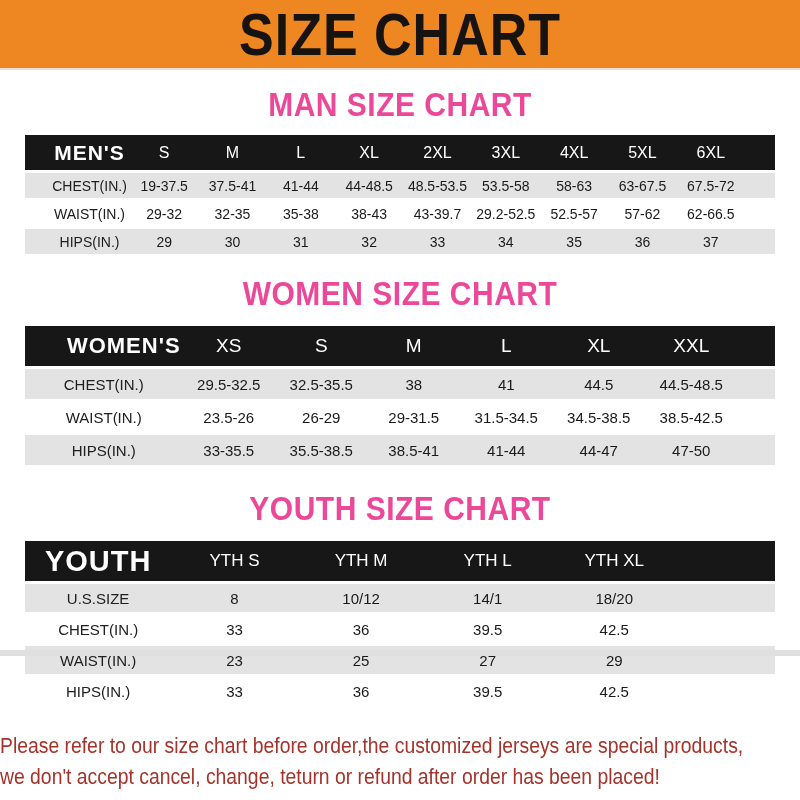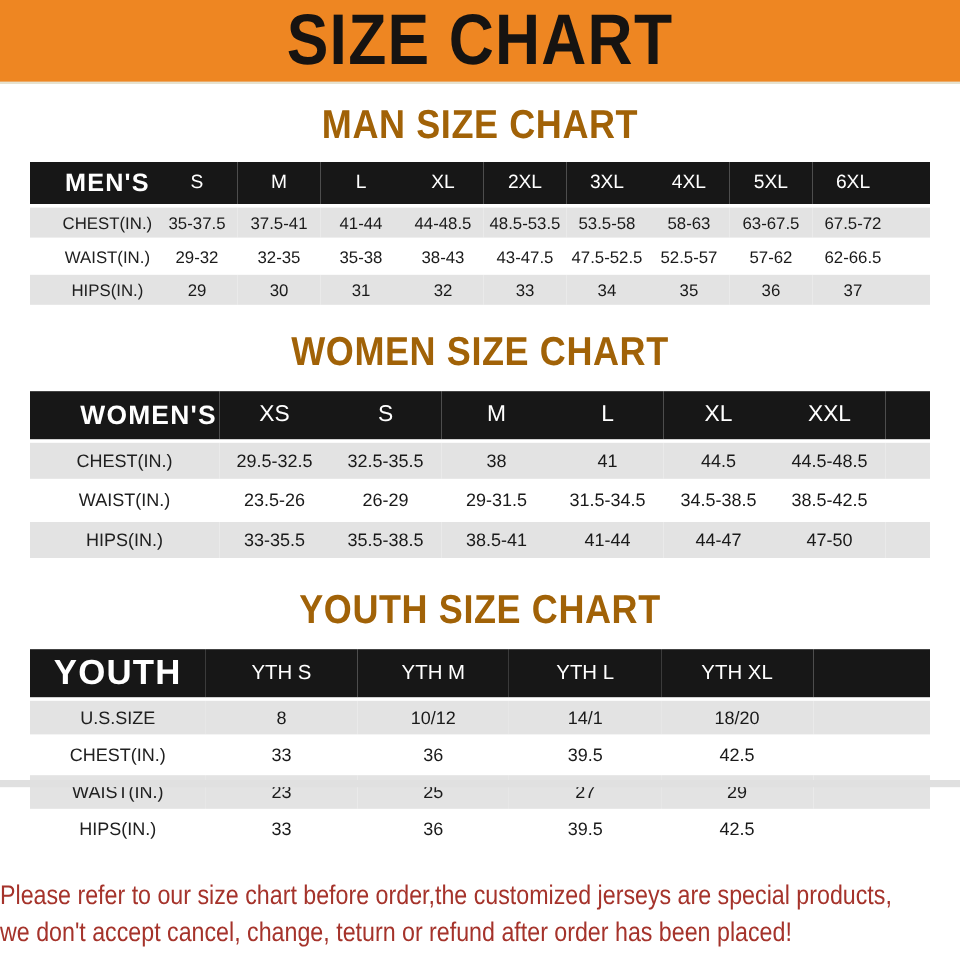--- a/index.html
+++ b/index.html
@@ -34,21 +34,21 @@
     letter-spacing: 1px;
     transform: scaleY(1.15);
     transform-origin: center;
   }
 
   
   .section-title {
     margin: 0;
     text-align: center;
     font-weight: bold;
-    color: #a16207;
+    color: #ec4899;
   }
   .section-title .title-text {
     display: inline-block;
     font-size: 30px;
     letter-spacing: 0.5px;
     transform: scaleY(1.12);
   }
   .section-men   .section-title { margin: 18px 0 10px 0; }
   .section-women .section-title { margin: 20px 0 12px 0; }
   .section-youth .section-title { margin: 24px 0 12px 0; }
@@ -155,39 +155,39 @@
               <th>3XL</th>
               <th>4XL</th>
               <th>5XL</th>
               <th>6XL</th>
               <th class="spacer"></th>
             </tr>
       </thead>
       <tbody>
             <tr class="gray">
               <td class="row-label">CHEST(IN.)</td>
-              <td>35-37.5</td>
+              <td>19-37.5</td>
               <td>37.5-41</td>
               <td>41-44</td>
               <td>44-48.5</td>
               <td>48.5-53.5</td>
               <td>53.5-58</td>
               <td>58-63</td>
               <td>63-67.5</td>
               <td>67.5-72</td>
               <td class="spacer"></td>
             </tr>
             <tr class="white">
               <td class="row-label">WAIST(IN.)</td>
               <td>29-32</td>
               <td>32-35</td>
               <td>35-38</td>
               <td>38-43</td>
-              <td>43-47.5</td>
-              <td>47.5-52.5</td>
+              <td>43-39.7</td>
+              <td>29.2-52.5</td>
               <td>52.5-57</td>
               <td>57-62</td>
               <td>62-66.5</td>
               <td class="spacer"></td>
             </tr>
             <tr class="gray">
               <td class="row-label">HIPS(IN.)</td>
               <td>29</td>
               <td>30</td>
               <td>31</td>

